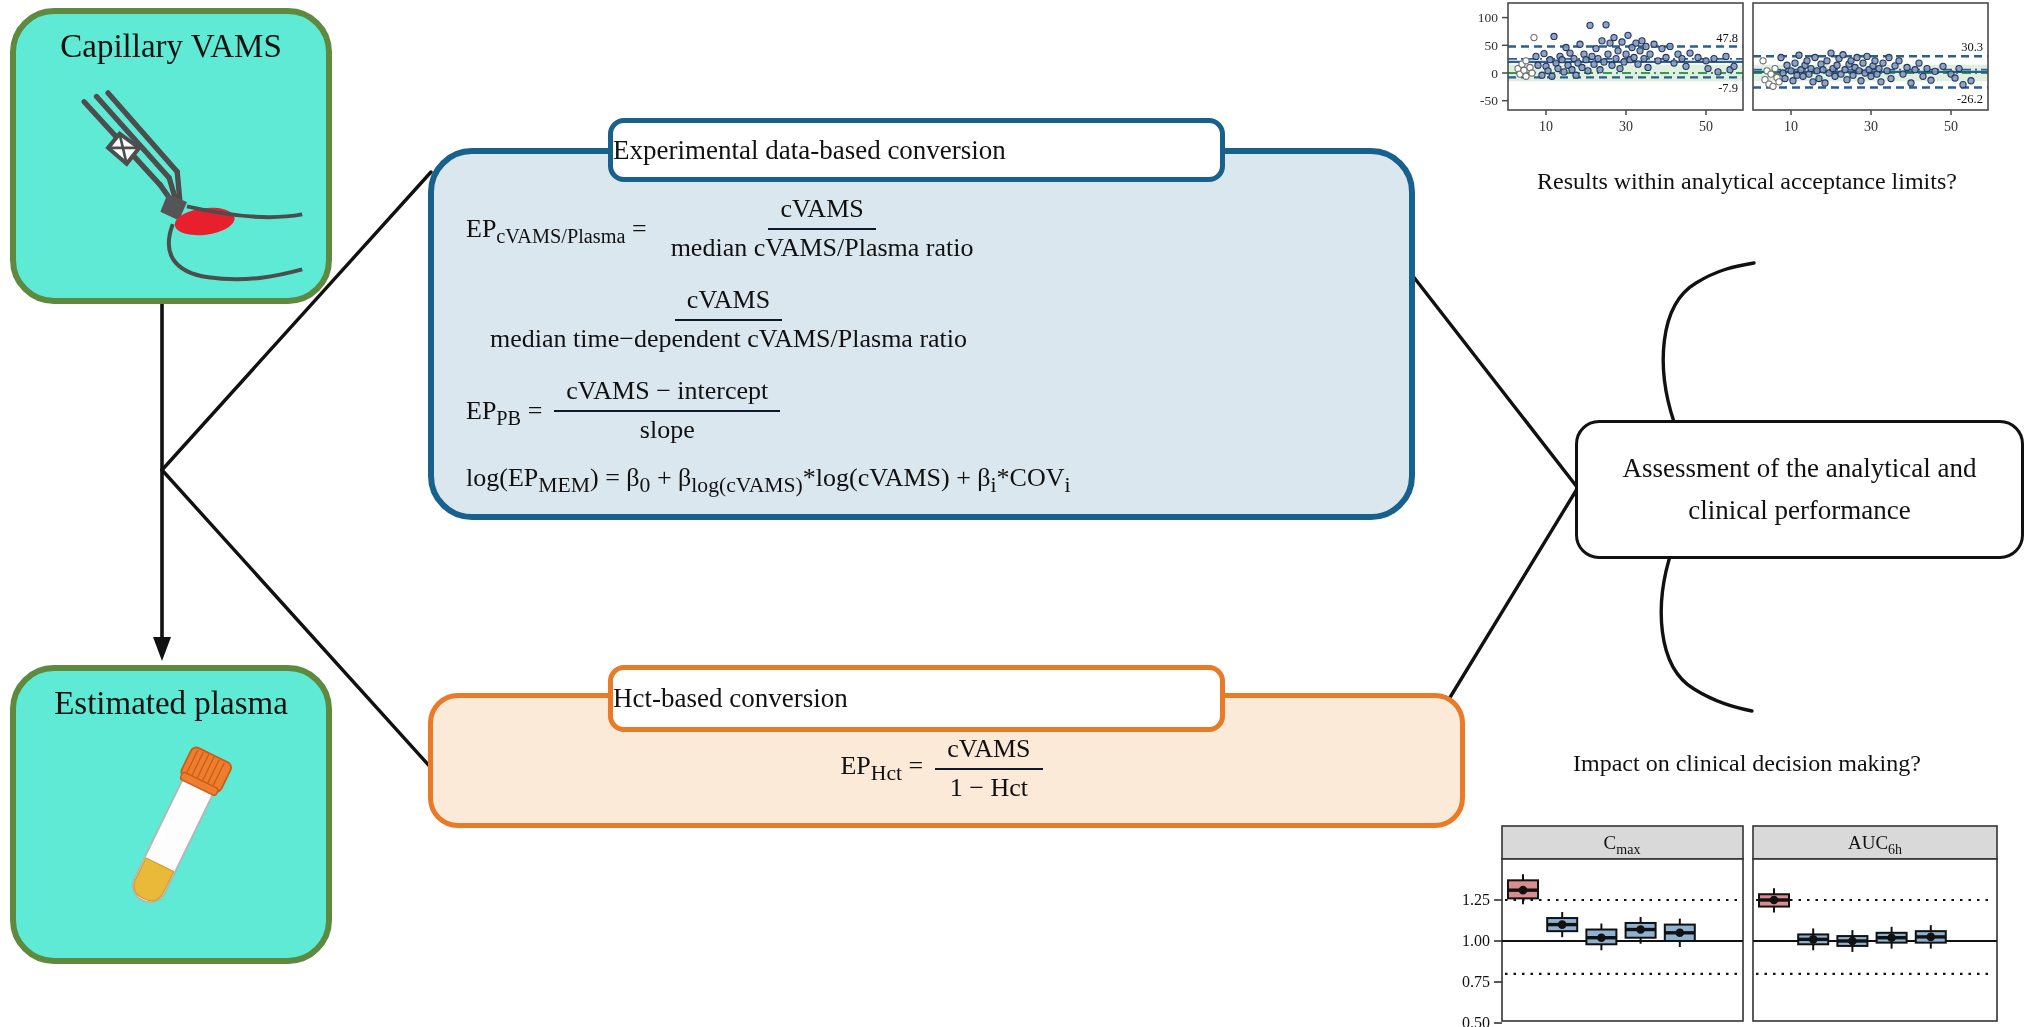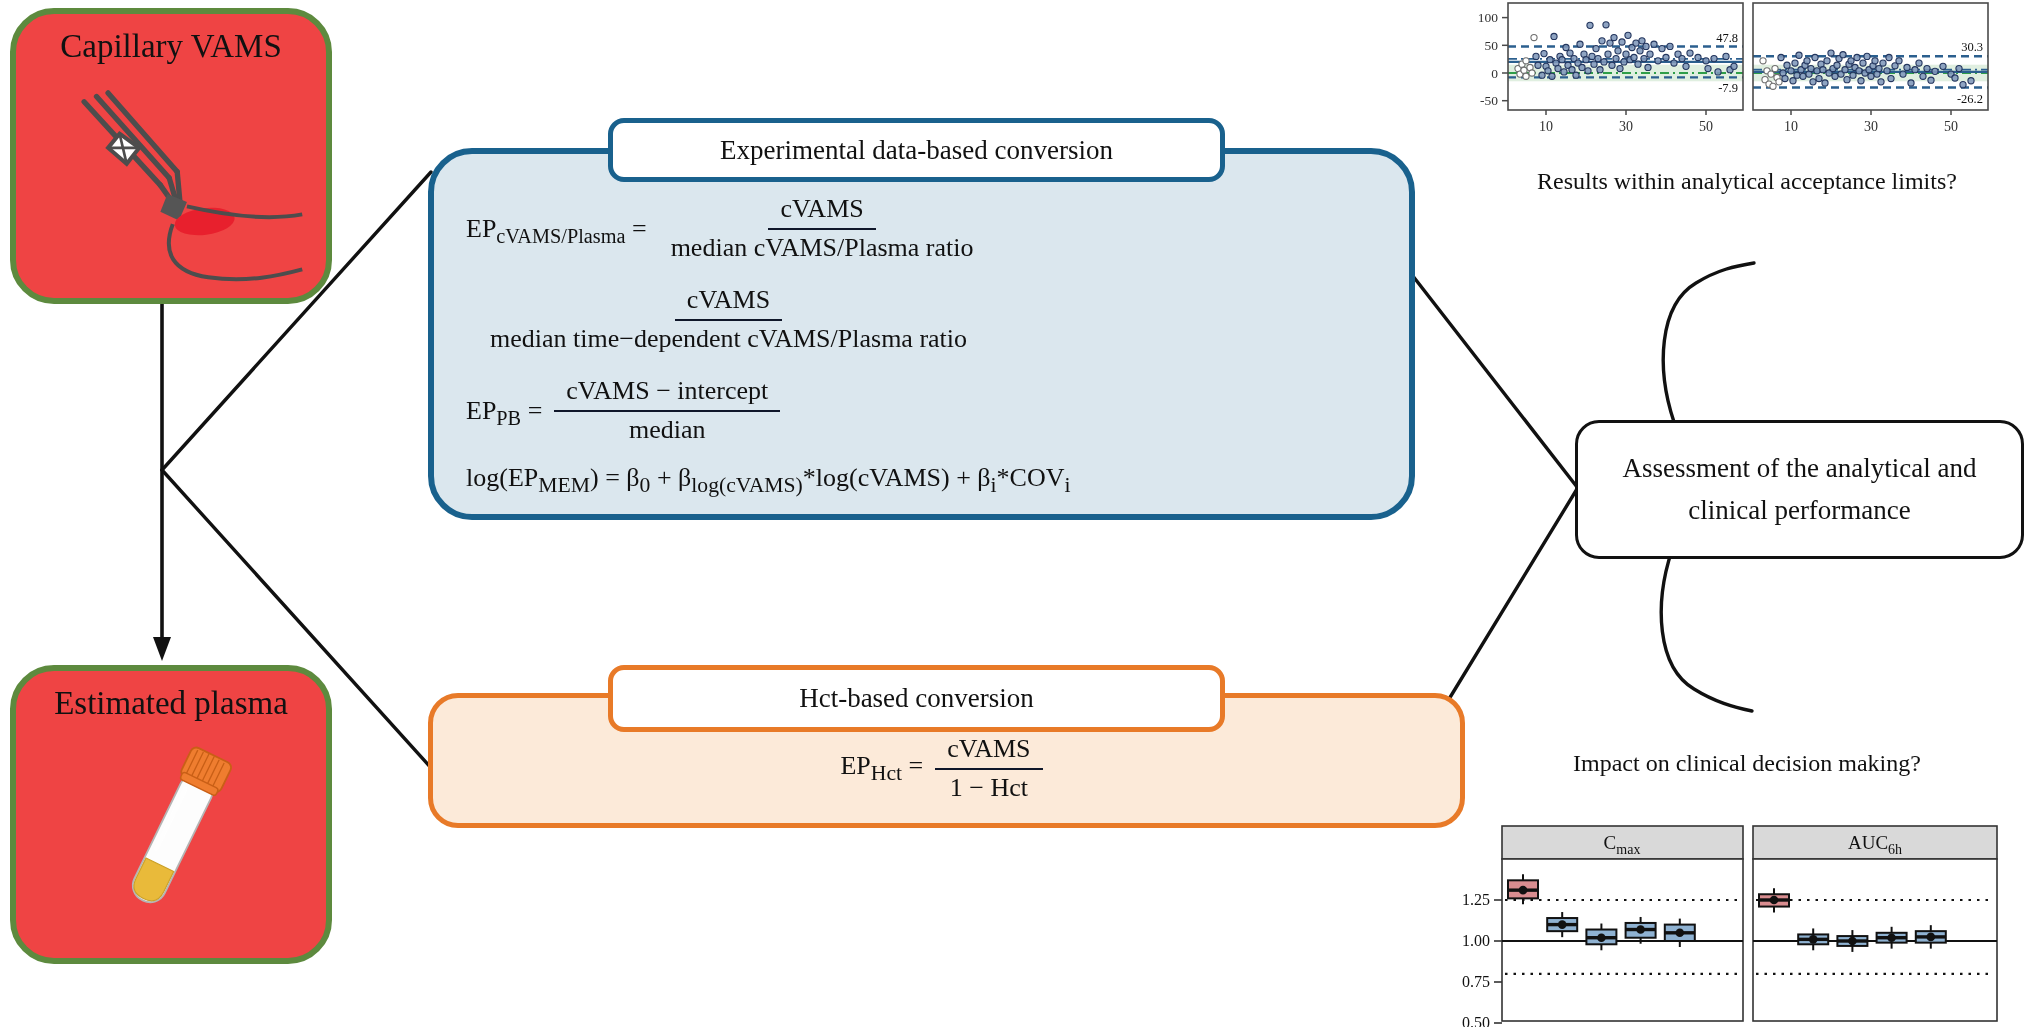--- a/index.html
+++ b/index.html
@@ -2,29 +2,29 @@
 <html><head>
 <meta charset="utf-8">
 <style>
   html,body{margin:0;padding:0;background:#fff;}
   .canvas{position:relative;width:2034px;height:1027px;background:#fff;overflow:hidden;
           font-family:"Liberation Serif","DejaVu Serif",serif;color:#111;}
   svg text{font-family:"Liberation Serif","DejaVu Serif",serif;}
   .connectors{position:absolute;left:0;top:0;z-index:0;pointer-events:none;}
 
   
-  .sample-box{position:absolute;background:#ef4444;border:6px solid #5d8a3e;border-radius:44px;z-index:2;}
+  .sample-box{position:absolute;background:#5eead4;border:6px solid #5d8a3e;border-radius:44px;z-index:2;}
   .sample-title{text-align:center;font-size:33px;margin-top:14px;}
   .sample-icon{position:absolute;}
 
   
   .conv-box{position:absolute;border-radius:44px;z-index:1;}
   .blue-box{left:428px;top:148px;width:975px;height:360px;background:#dbe7ee;border:6px solid #19618d;}
   .orange-box{left:428px;top:693px;width:1027px;height:125px;background:#fcead9;border:5px solid #e87a28;border-radius:30px;}
-  .bubble{position:absolute;background:#fff;display:flex;align-items:center;justify-content:center;
+  .bubble{position:absolute;background:#fff;display:flex;align-items:center;justify-content:flex-start;
           font-size:27px;z-index:3;border-radius:16px;}
   .bubble-blue{left:608px;top:118px;width:607px;height:54px;border:5px solid #19618d;}
   .bubble-orange{left:608px;top:665px;width:607px;height:57px;border:5px solid #e87a28;}
 
   .formula-col{position:absolute;left:466px;top:180px;width:900px;display:flex;flex-direction:column;gap:7px;z-index:4;}
   .f-row{display:flex;align-items:center;font-size:26px;white-space:nowrap;margin-top:13px;}
   .f-row sub{font-size:0.78em;line-height:1;position:relative;top:0.32em;vertical-align:baseline;}
   .frac{display:inline-flex;flex-direction:column;align-items:center;margin-left:12px;line-height:1.25;}
   .frac .num{padding:0 12px 2px;border-bottom:2px solid #0f172a;}
   .frac .den{padding:2px 12px 0;}
@@ -110,21 +110,21 @@
     <div class="f-row">
       <span class="frac">
           <span class="num">cVAMS</span>
           <span class="den">median time−dependent cVAMS/Plasma ratio</span>
         </span>
     </div>
     <div class="f-row">
       <span class="f-lhs"><span>EP</span><sub>PB</sub>&nbsp;<span>=</span></span>
       <span class="frac">
           <span class="num">cVAMS − intercept</span>
-          <span class="den">median</span>
+          <span class="den">slope</span>
         </span>
     </div>
     <div class="mem-row">
       <span>log(EP</span><sub>MEM</sub><span>) =  β</span><sub>0</sub><span> + β</span><sub>log(cVAMS)</sub><span>*log(cVAMS) + β</span><sub>i</sub><span>*COV</span><sub>i</sub>
     </div>
   </div>
 
   <div class="conv-box orange-box"></div>
   <div class="bubble bubble-orange">
     <span>Hct-based conversion</span>

